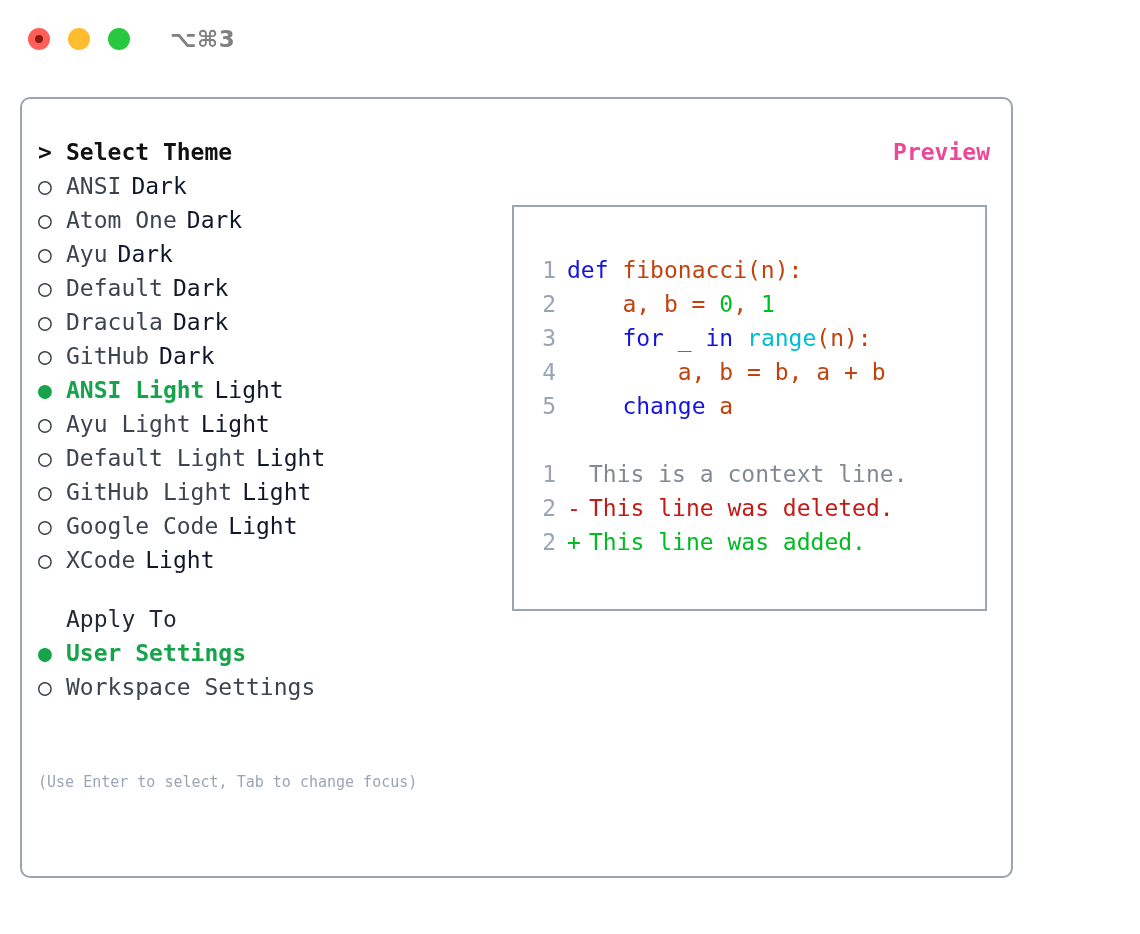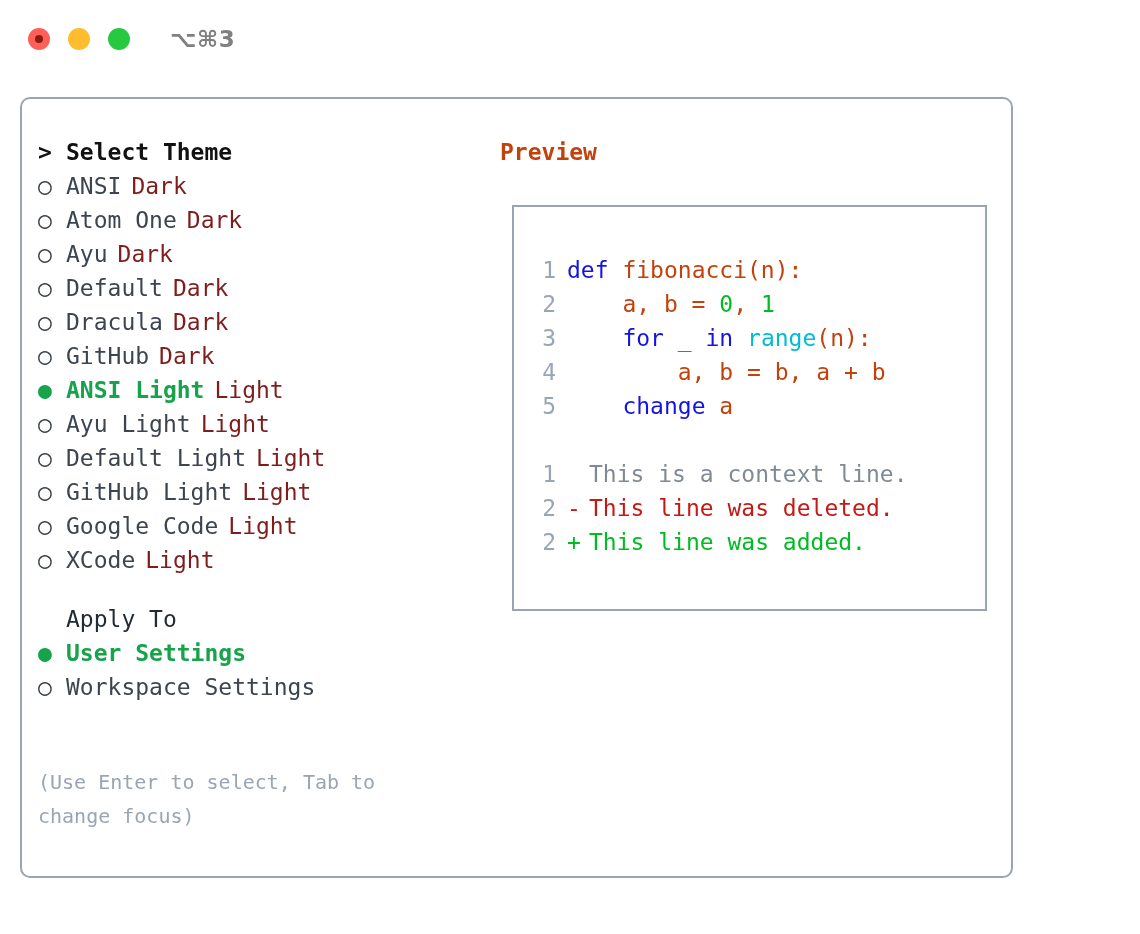--- a/index.html
+++ b/index.html
@@ -100,50 +100,51 @@
   .marker-hollow { color: #3c4450; }
   .marker-filled { color: #16a34a; }
 
   .section-header {
     font-weight: bold;
     color: #111111;
   }
   .row-label { color: #3c4450; }
   .row-label.selected { color: #16a34a; font-weight: bold; }
   .row-suffix {
-    color: #7f1d1d;
+    color: #0f172a;
     margin-left: 10px;
   }
   .group-label {
     color: #222a33;
   }
 
   #hint-text {
     position: absolute;
     left: 16px;
     top: 666px;
     width: 420px;
-    font-size: 20px;
+    font-size: 15px;
     line-height: 34px;
     color: #9aa5b4;
     white-space: pre-wrap;
   }
 
   
   #preview-column {
     position: absolute;
     left: 478px;
     top: 36px;
     width: 490px;
   }
   #preview-title {
     font-size: 23px;
     font-weight: bold;
-    color: #c2410c;
-    line-height: 34px;
+    color: #ec4899;
+    line-height: 34px;
+    text-align: right;
   }
   #preview-box {
     position: absolute;
     left: 490px;
     top: 106px;
     width: 475px;
     height: 406px;
     border: 2px solid #9aa5b4;
     box-sizing: border-box;
     background: #ffffff;

